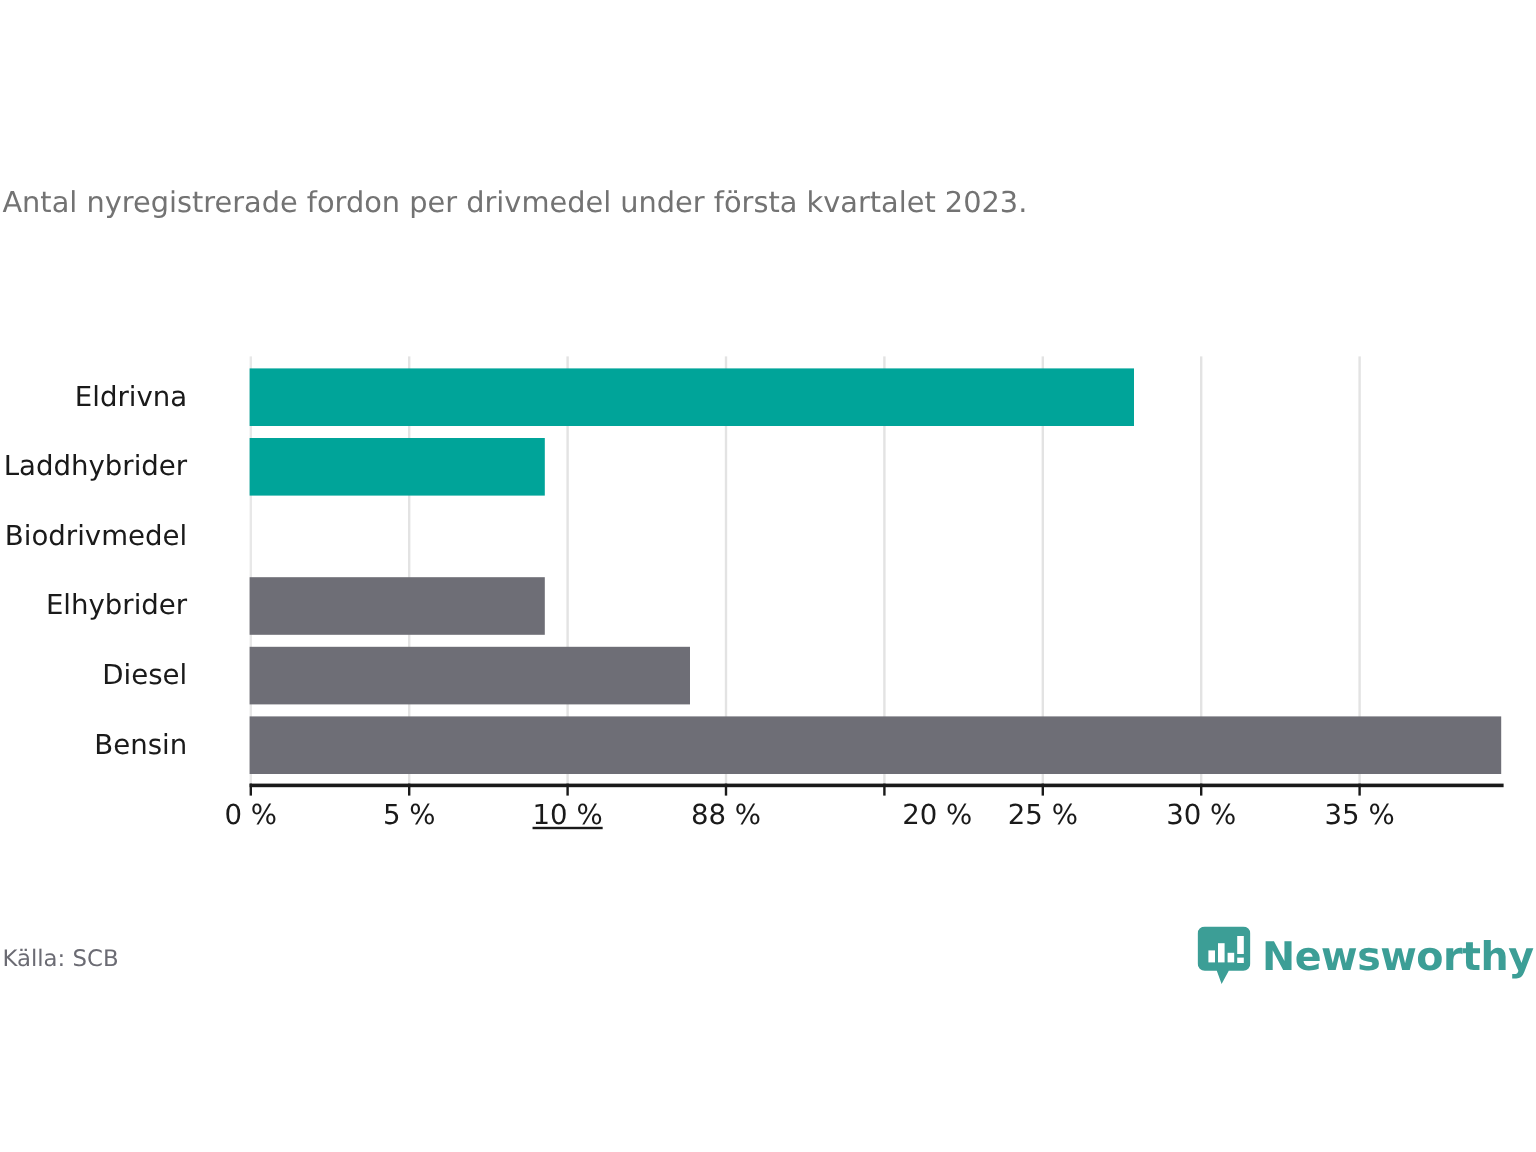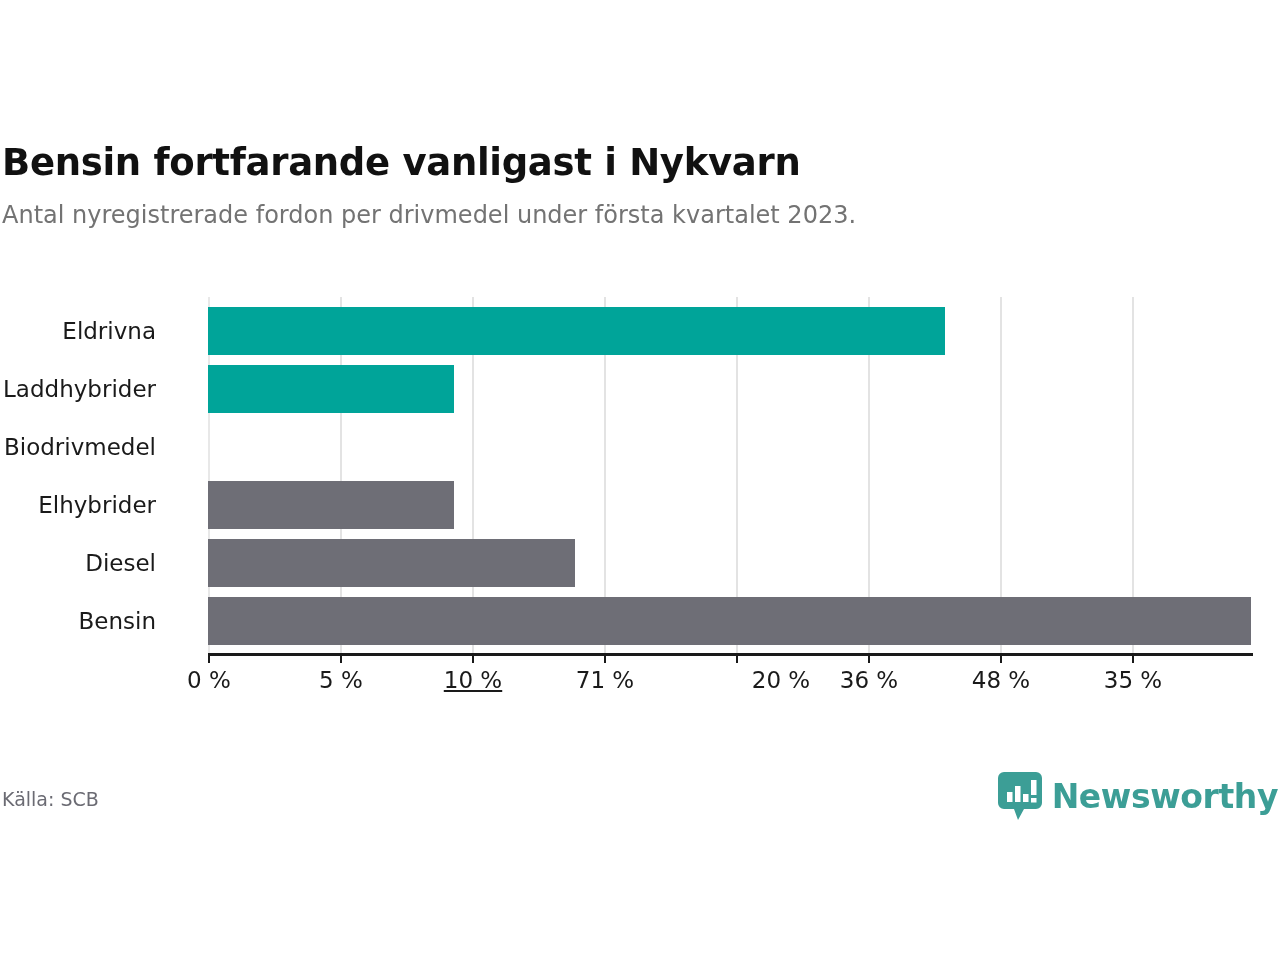--- a/index.html
+++ b/index.html
@@ -154,21 +154,20 @@
     color: #3c9e96;
     letter-spacing: -0.4px;
     line-height: 38px;
     white-space: nowrap;
   }
 </style>
 </head>
 <body>
 
 <div id="header">
-  <div id="chart-title">Bensin fortfarande vanligast i Nykvarn</div>
   <div id="chart-subtitle">Antal nyregistrerade fordon per drivmedel under första kvartalet 2023.</div>
 </div>
 
 <div id="chart-area">
   <div id="plot">
       <div class="gridline zero" style="left: 0px;"></div>
       <div class="gridline" style="left: 132.002px;"></div>
       <div class="gridline" style="left: 264.003px;"></div>
       <div class="gridline" style="left: 396.005px;"></div>
       <div class="gridline" style="left: 528.006px;"></div>
@@ -188,27 +187,27 @@
     <div class="cat-label" style="top: 201px;">Elhybrider</div>
     <div class="cat-label" style="top: 259px;">Diesel</div>
     <div class="cat-label" style="top: 317px;">Bensin</div>
     <div class="tick-mark" style="left: 208px;"></div>
     <div class="tick-label" style="left: 209px;">0 %</div>
     <div class="tick-mark" style="left: 340.002px;"></div>
     <div class="tick-label" style="left: 341.002px;">5 %</div>
     <div class="tick-mark" style="left: 472.003px;"></div>
     <div class="tick-label" style="left: 473.003px; text-decoration: underline;">10 %</div>
     <div class="tick-mark" style="left: 604.005px;"></div>
-    <div class="tick-label" style="left: 605.005px;">71 %</div>
+    <div class="tick-label" style="left: 605.005px;">88 %</div>
     <div class="tick-mark" style="left: 736.006px;"></div>
     <div class="tick-label" style="left: 737.006px; margin-left: 44px;">20 %</div>
     <div class="tick-mark" style="left: 868.008px;"></div>
-    <div class="tick-label" style="left: 869.008px;">36 %</div>
+    <div class="tick-label" style="left: 869.008px;">25 %</div>
     <div class="tick-mark" style="left: 1000.01px;"></div>
-    <div class="tick-label" style="left: 1001.01px;">48 %</div>
+    <div class="tick-label" style="left: 1001.01px;">30 %</div>
     <div class="tick-mark" style="left: 1132.01px;"></div>
     <div class="tick-label" style="left: 1133.01px;">35 %</div>
   </div>
 
 <div id="footer">
   <div id="source-note">Källa: SCB</div>
   <div id="logo">
     <svg id="logo-mark" viewBox="0 0 44 50">
       <path d="M6 0 H38 A6 6 0 0 1 44 6 V31 A6 6 0 0 1 38 37 H26 L20 48 L16 37 H6 A6 6 0 0 1 0 31 V6 A6 6 0 0 1 6 0 Z" fill="#3c9e96"></path>
       <rect x="9" y="20" width="5.5" height="10" fill="#ffffff"></rect>

